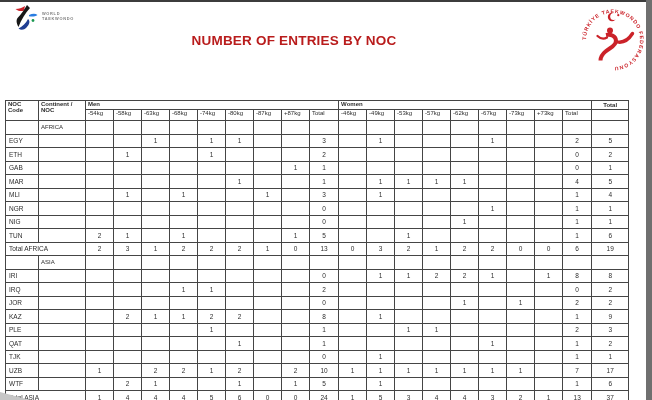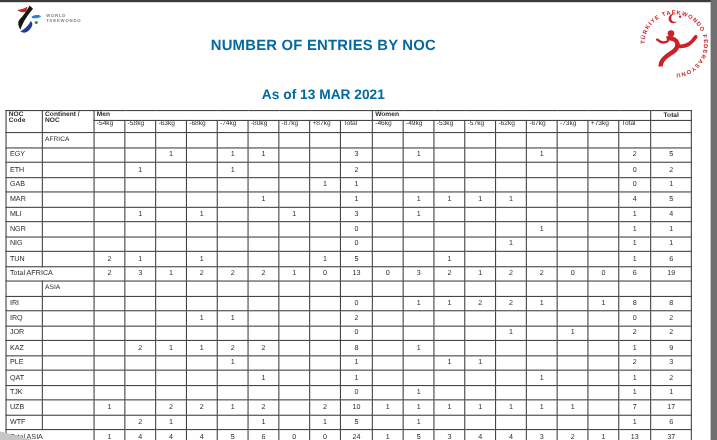--- a/index.html
+++ b/index.html
@@ -4,21 +4,21 @@
 <style>
   html,body{margin:0;padding:0;}
   body{width:652px;height:400px;overflow:hidden;background:#ffffff;
        font-family:"Liberation Sans", sans-serif;position:relative;}
   .page{position:absolute;inset:0;background:#fff;}
   .edge-top{position:absolute;top:0;left:0;width:652px;height:2px;background:#3c3c3c;z-index:6;}
   .edge-right{position:absolute;top:0;right:0;width:6px;height:400px;background:#6f6f6f;z-index:6;}
   .corner-bl{position:absolute;left:0;bottom:0;width:30px;height:8px;background:#c6c6c6;
              clip-path:polygon(0 0,100% 100%,0 100%);z-index:5;}
   .title,.subtitle,.asof{position:absolute;left:0;width:588px;text-align:center;
-             font-weight:bold;color:#0369a1;}
+             font-weight:bold;color:#b91c1c;}
   .title{top:33px;font-size:13.5px;letter-spacing:.2px;}
   .subtitle{top:49px;font-size:11.5px;}
   .asof{top:79px;font-size:12.5px;}
   .wt-logo{position:absolute;left:14px;top:5px;display:flex;align-items:flex-start;}
   .wt-text{margin-left:4px;margin-top:6px;font-size:3.9px;font-weight:bold;color:#7e7e7e;
            letter-spacing:.7px;line-height:1.4;}
   .ttf-logo{position:absolute;left:580px;top:2px;}
   table.grid{position:absolute;left:5px;top:100px;border-collapse:collapse;table-layout:fixed;
              width:623px;font-size:6.5px;color:#2d2d2d;z-index:2;}
   .grid th,.grid td{border:1px solid #454545;padding:0;overflow:hidden;white-space:nowrap;}
@@ -69,21 +69,20 @@
     </g>
     <g>
       <circle cx="30" cy="28.5" r="3" fill="#cb2229"></circle>
       <path d="M26,33 C31,32 36,34 36,39 C36,44 30,45.5 25.5,49.5 C22.5,52 20.5,55 20.5,58.5" stroke="#cb2229" stroke-width="4" fill="none"></path>
       <path d="M35.5,39.5 C42,41.5 48,38.5 52.5,31.5" stroke="#cb2229" stroke-width="3.4" fill="none" stroke-linecap="round"></path>
       <path d="M27,35.5 C23.5,37.5 20.5,36.8 17.5,34" stroke="#cb2229" stroke-width="2.3" fill="none" stroke-linecap="round"></path>
     </g>
   </svg>
 
   <div class="title">NUMBER OF ENTRIES BY NOC</div>
-  <div class="asof">As of 13 MAR 2021</div>
 
   <table class="grid">
     <colgroup>
       <col style="width:33px">
         <col style="width:47px">
       <col style="width:28px">
         <col style="width:28px">
         <col style="width:28px">
         <col style="width:28px">
       <col style="width:28px">

